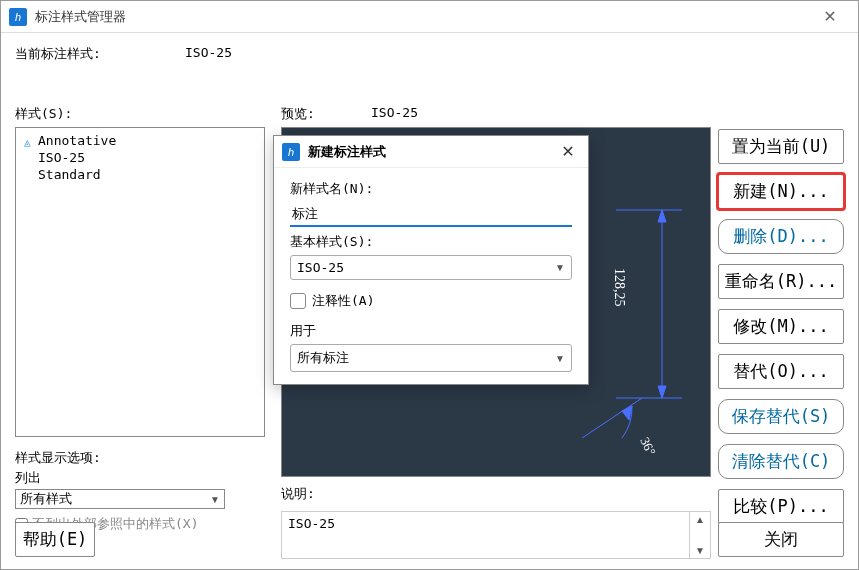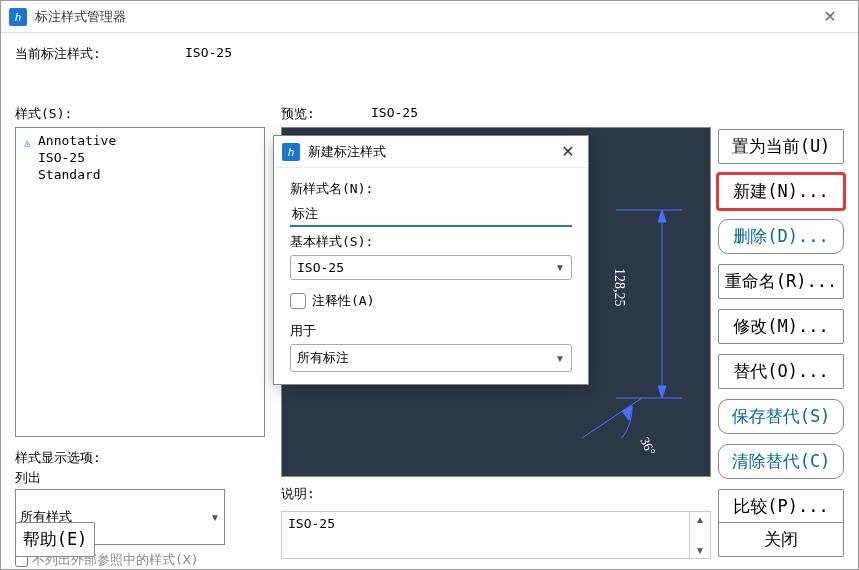--- a/index.html
+++ b/index.html
@@ -73,21 +73,21 @@
     font-size: 11px;
     vertical-align: middle;
   }
   .display-opts {
     margin-top: 12px;
   }
   .list-label { margin-top: 2px; margin-bottom: 2px; }
   .combo {
     width: 210px;
     border: 1px solid #888;
-    padding: 18px 4px;
+    padding: 0 4px;
     display: flex;
     justify-content: space-between;
     align-items: center;
     background: #fff;
     cursor: pointer;
   }
   .combo .chev { font-size: 10px; color: #555; }
   .checkbox-row {
     margin-top: 6px;
     color: #888;
@@ -171,21 +171,21 @@
     border: 1px solid #888;
     box-shadow: 0 4px 16px rgba(0,0,0,0.25);
     z-index: 10;
   }
   .dialog .dlg-title {
     display: flex;
     align-items: center;
     padding: 6px 8px;
     border-bottom: 1px solid #eee;
   }
-  .dialog .dlg-title .t { flex: 1; font-weight: normal; }
+  .dialog .dlg-title .t { flex: 1; font-weight: bold; }
   .dialog .dlg-title .x {
     width: 24px; text-align: center;
     font-size: 16px; color: #333;
     cursor: pointer;
   }
   .dialog .dlg-body { padding: 12px 16px 8px; }
   .dlg-field-label { margin-bottom: 4px; }
   .dlg-input {
     width: 100%;
     border: none;

